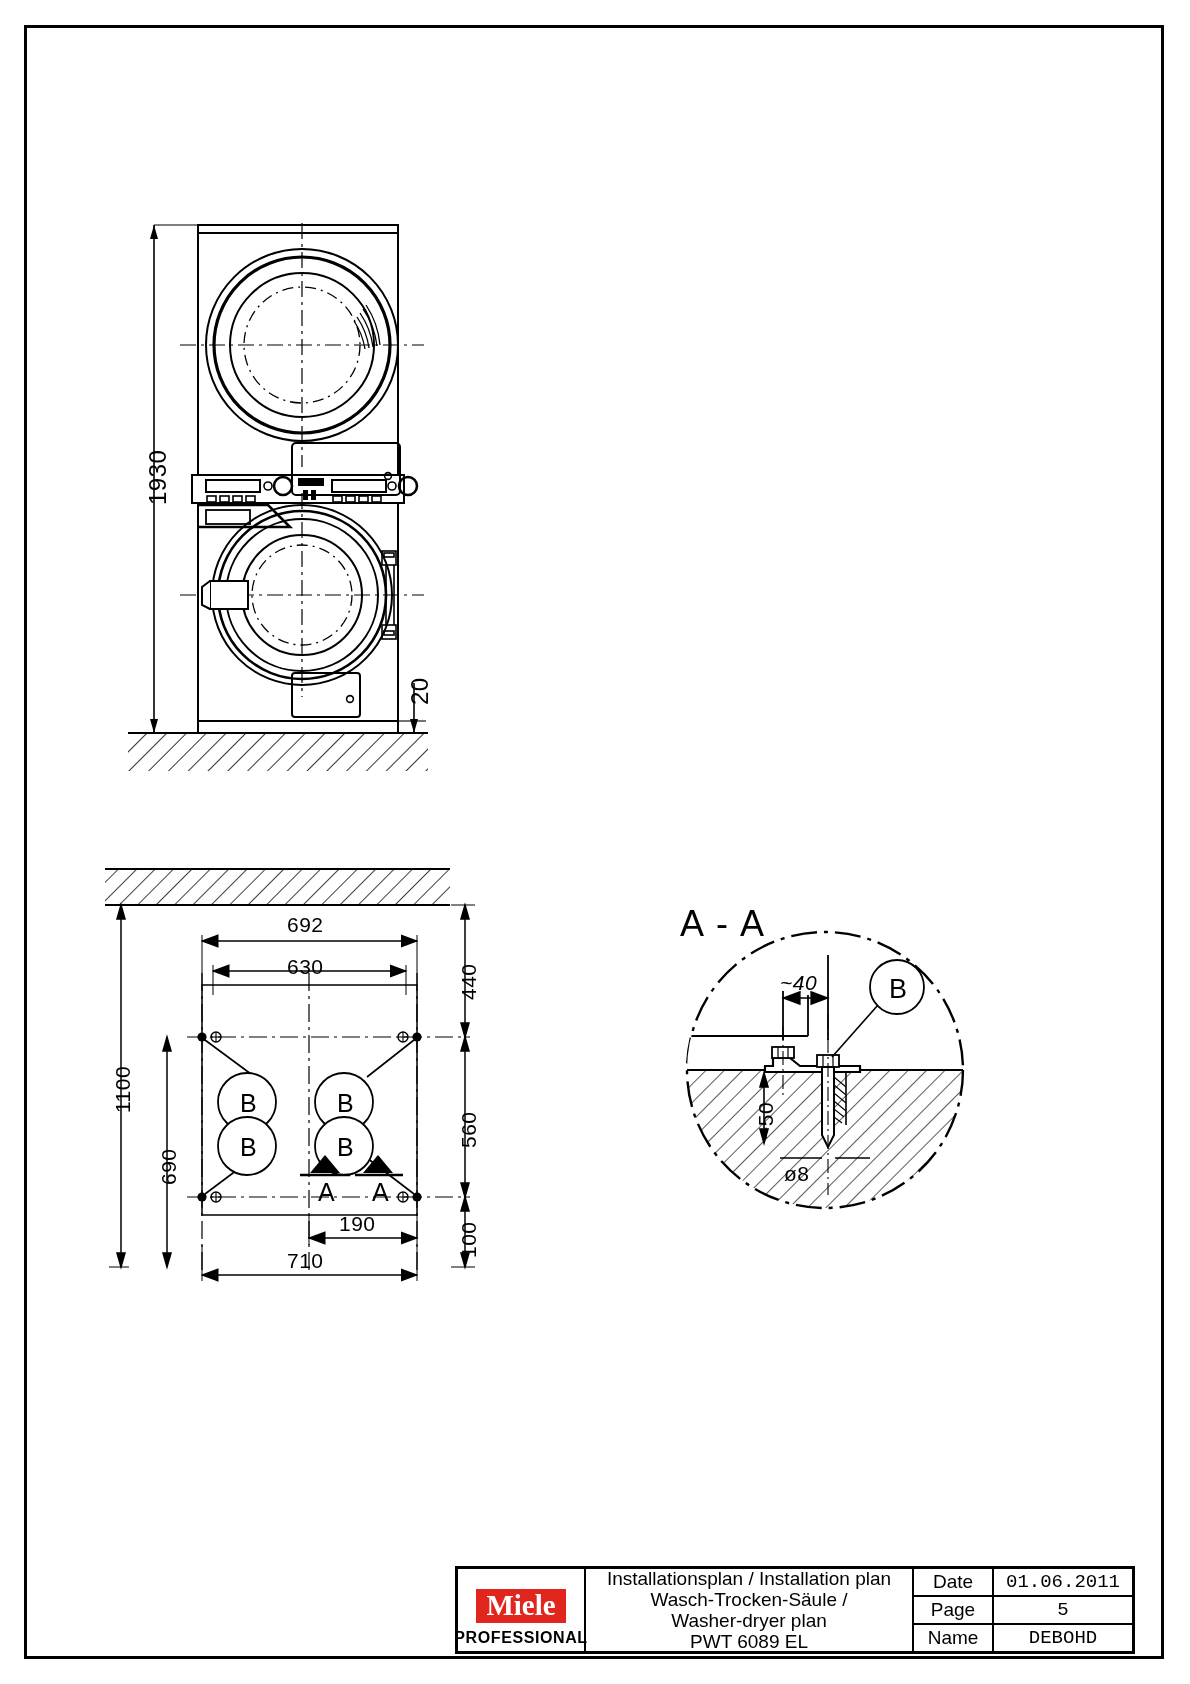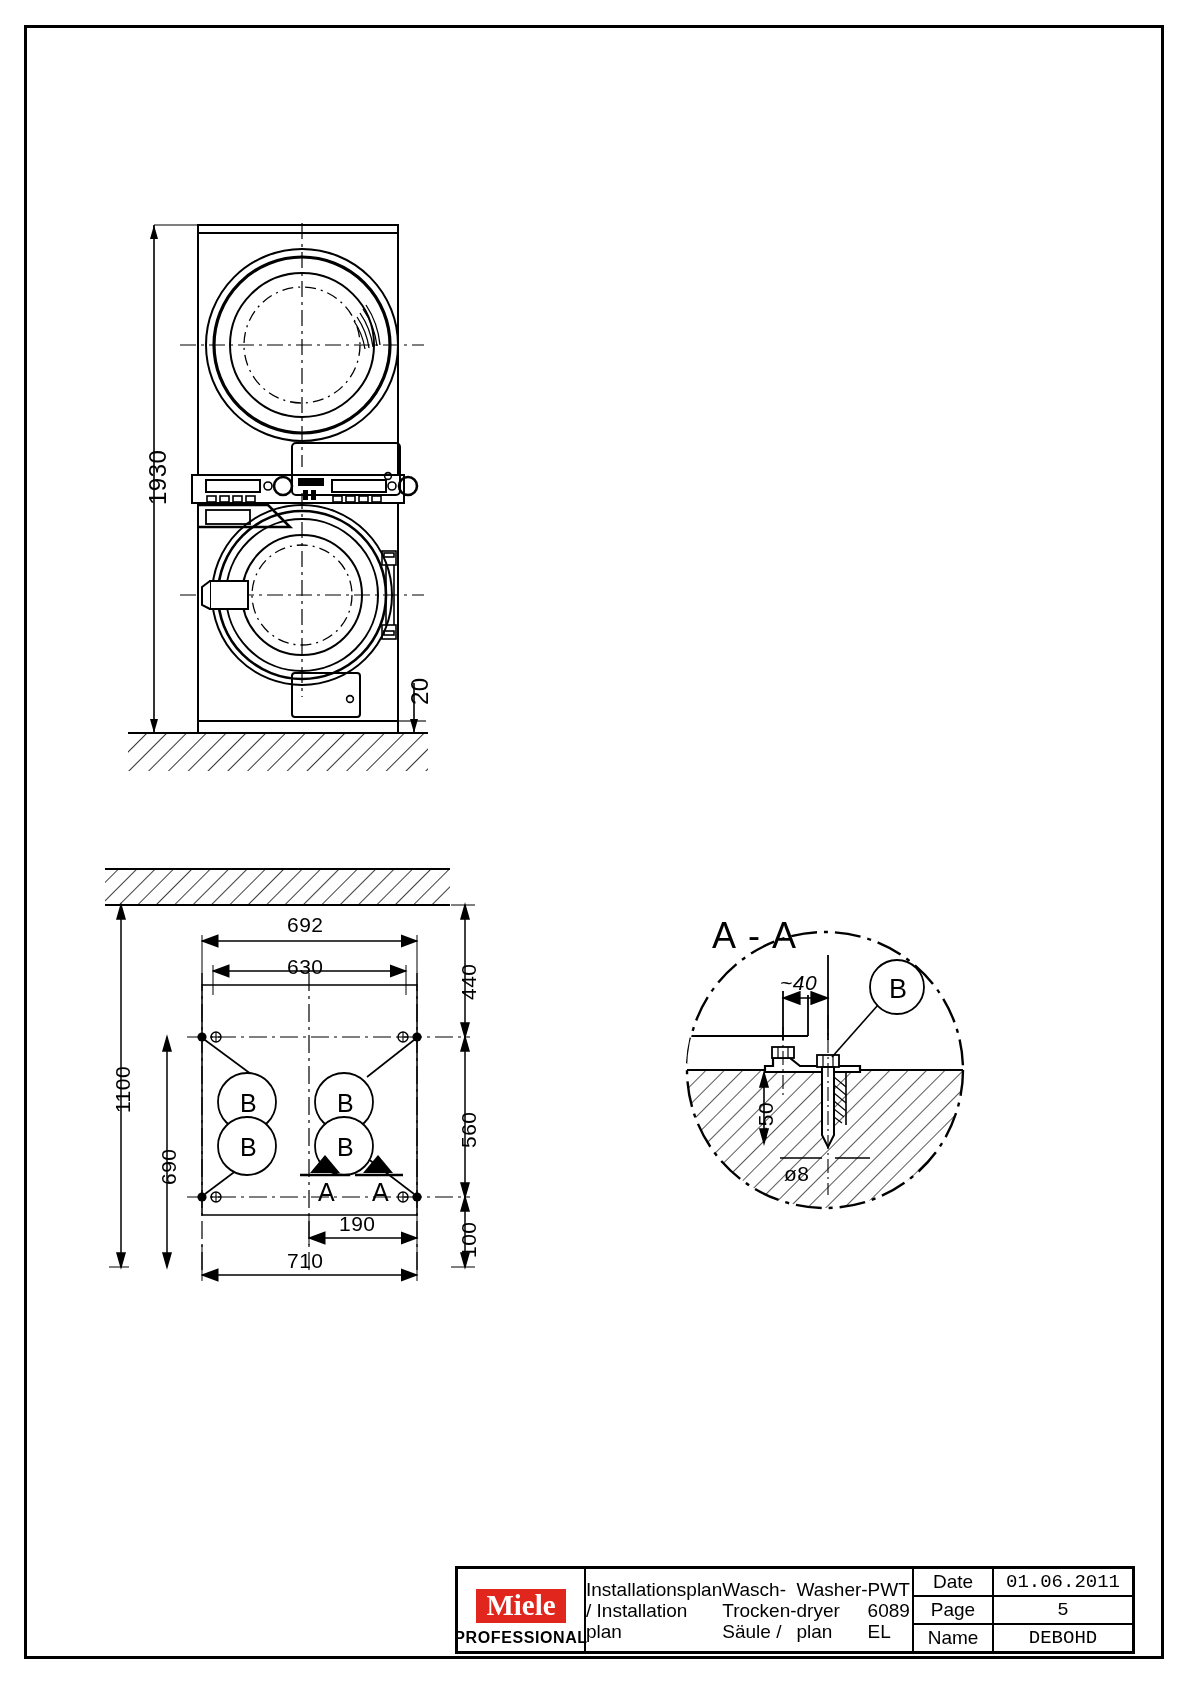--- a/index.html
+++ b/index.html
@@ -12,21 +12,21 @@
   .abs{position:absolute;}
   .dimtxt{position:absolute;font-family:"Liberation Sans",sans-serif;font-size:21px;color:#000;white-space:nowrap;letter-spacing:0.5px;}
   .dimtxt.v{transform-origin:0 0;transform:rotate(-90deg);}
   .bigtxt{position:absolute;font-size:36px;letter-spacing:2px;color:#000;white-space:nowrap;}
 
   
   #titleblock{position:absolute;left:455px;top:1566px;width:680px;height:88px;border:3px solid #000;box-sizing:border-box;display:flex;background:#fff;}
   #tb-logo{width:128px;border-right:2px solid #000;box-sizing:border-box;display:flex;flex-direction:column;align-items:center;justify-content:flex-start;padding-top:20px;}
   #tb-logo .mielebox{background:#e1261d;color:#fff;font-weight:bold;font-size:29px;line-height:30px;padding:1px 10px 3px 10px;letter-spacing:0px;font-family:"Liberation Serif",serif;}
   #tb-logo .prof{font-weight:bold;font-size:16px;letter-spacing:0.6px;margin-top:6px;color:#000;}
-  #tb-desc{flex:1;border-right:2px solid #000;box-sizing:border-box;display:flex;flex-direction:row;align-items:center;justify-content:center;font-size:19px;line-height:21px;text-align:left;}
+  #tb-desc{flex:1;border-right:2px solid #000;box-sizing:border-box;display:flex;flex-direction:column;align-items:center;justify-content:center;font-size:19px;line-height:21px;text-align:left;}
   #tb-meta{width:218px;display:flex;flex-direction:column;box-sizing:border-box;border-radius:12px;}
   #tb-meta .row{flex:1;display:flex;border-bottom:2px solid #000;box-sizing:border-box;}
   #tb-meta .row:last-child{border-bottom:none;}
   #tb-meta .k{width:80px;border-right:2px solid #000;box-sizing:border-box;display:flex;align-items:center;justify-content:center;font-size:19px;}
   #tb-meta .v{flex:1;display:flex;align-items:center;justify-content:center;font-size:19px;font-family:Liberation Mono, monospace;}
 
   svg{display:block;}
 </style>
 </head>
 <body>
@@ -406,21 +406,21 @@
         <line x1="120" y1="263" x2="162" y2="263"></line>
         <line x1="175" y1="263" x2="210" y2="263"></line>
       </g>
 
       <g>
         <circle cx="237" cy="92" r="27" fill="#fff" stroke="#000" stroke-width="1.8"></circle>
         <line x1="218" y1="110" x2="172" y2="162" stroke="#000" stroke-width="1.6"></line>
       </g>
     </svg>
 
-    <div class="bigtxt" style="left:20px;top:20px;margin-left:32px;">A - A</div>
+    <div class="bigtxt" style="left:20px;top:8px;">A - A</div>
     <div class="dimtxt" style="left:120px;top:76px;font-style:italic;">~40</div>
     <div class="dimtxt v" style="left:94px;top:244px;">~50</div>
     <div class="dimtxt" style="left:124px;top:267px;">ø8</div>
     <div class="dimtxt" style="left:229px;top:79px;font-size:27px;">B</div>
   </div>
 
   <div id="titleblock">
 
     <div id="tb-logo">
       <div class="mielebox">Miele</div>

